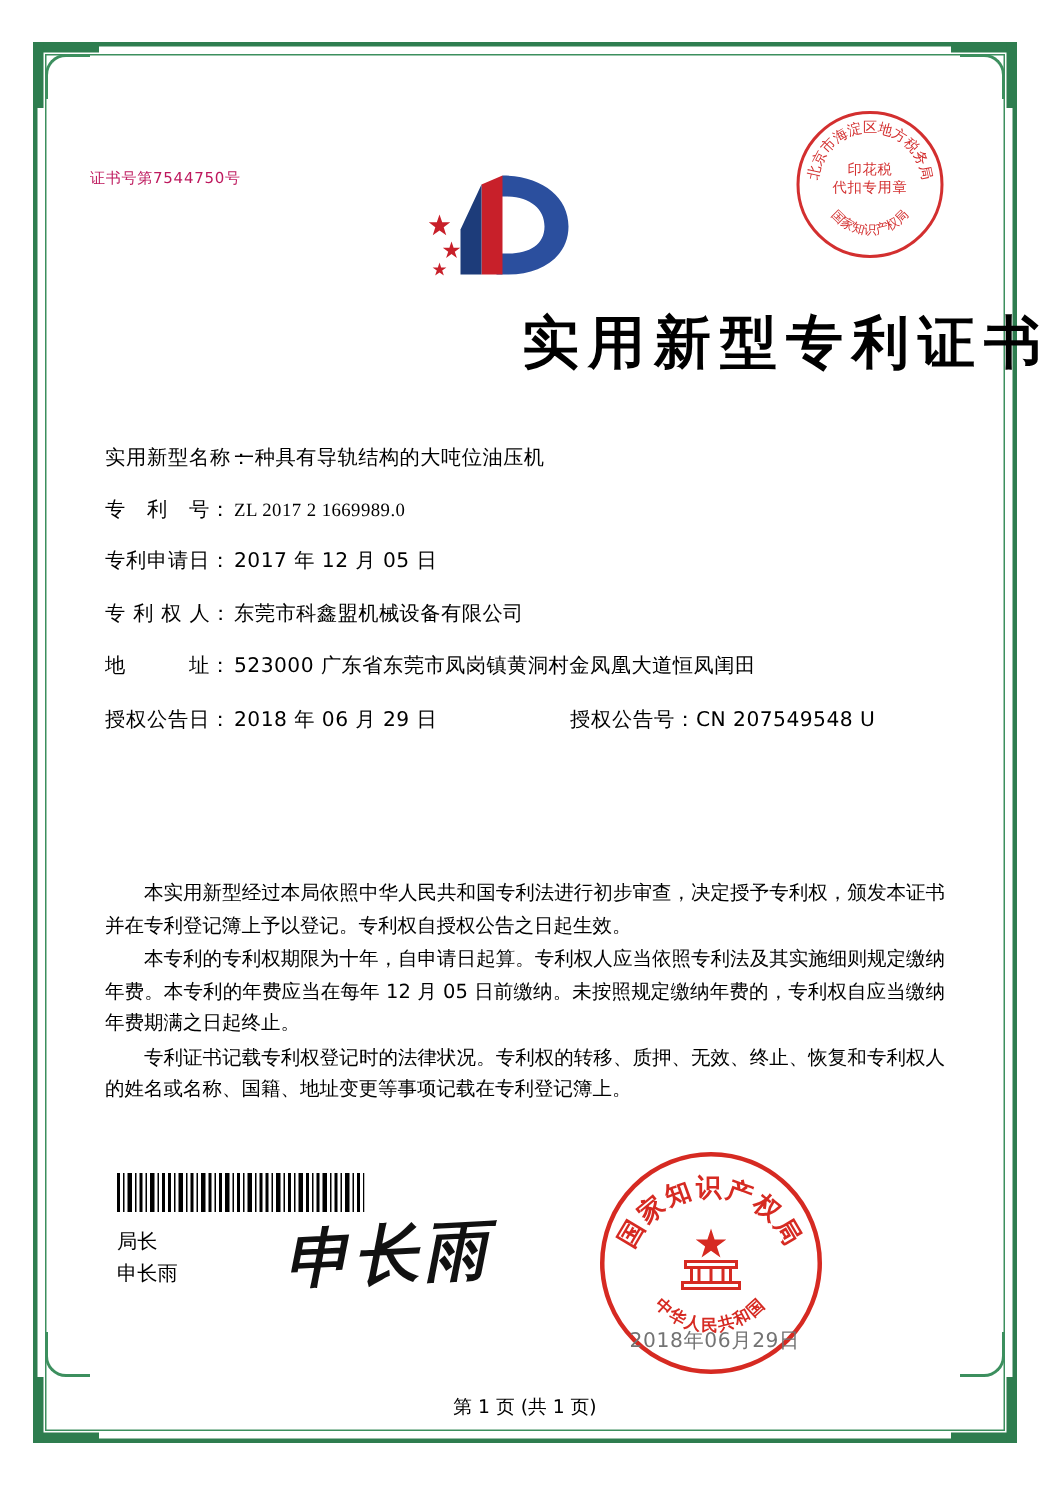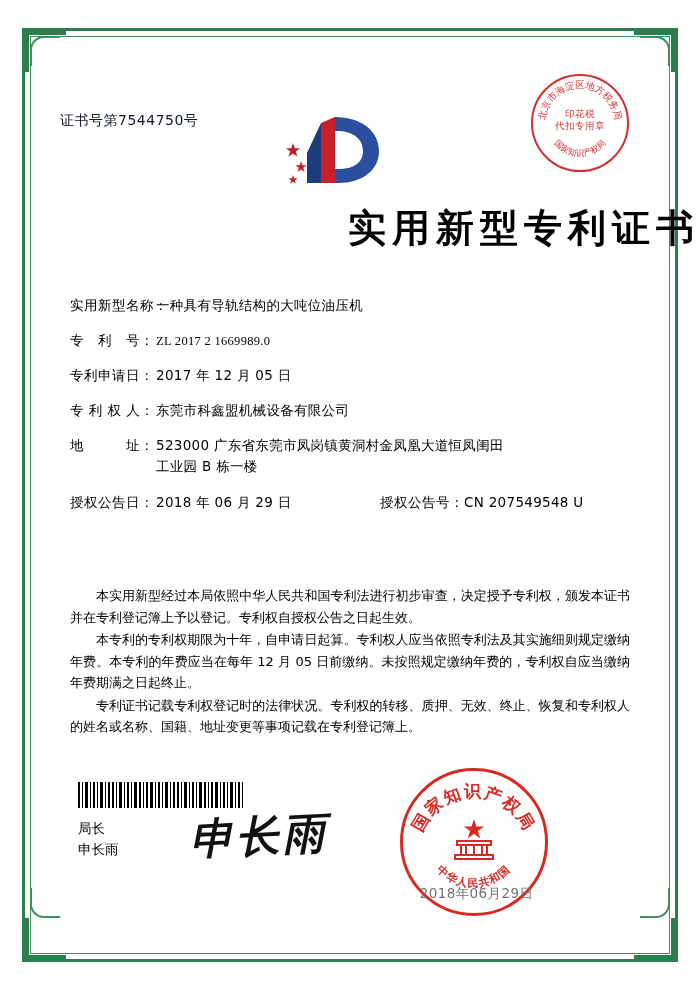--- a/index.html
+++ b/index.html
@@ -58,22 +58,22 @@
   .corner-arc.tl { left: 30px;  top: 36px;  border-right: none; border-bottom: none; border-top-left-radius: 14px; }
   .corner-arc.tr { left: 640px; top: 36px;  border-left: none;  border-bottom: none; border-top-right-radius: 14px; }
   .corner-arc.bl { left: 30px;  top: 888px; border-right: none; border-top: none;    border-bottom-left-radius: 14px; }
   .corner-arc.br { left: 640px; top: 888px; border-left: none;  border-top: none;    border-bottom-right-radius: 14px; }
 
   
   .cert-number {
     position: absolute;
     left: 60px;
     top: 112px;
-    font-size: 14px;
-    color: #0f172a;
+    font-size: 10px;
+    color: #be185d;
     letter-spacing: 0.5px;
     white-space: nowrap;
   }
 
   
   .logo {
     position: absolute;
     left: 283px;
     top: 113px;
     width: 104px;
@@ -324,21 +324,20 @@
     <div class="field-row">
       <span class="field-label">专利申请日：</span><span class="field-value">2017 年 12 月 05 日</span>
     </div>
 
     <div class="field-row">
       <span class="field-label">专 利 权 人：</span><span class="field-value">东莞市科鑫盟机械设备有限公司</span>
     </div>
 
     <div class="field-row addr">
       <span class="field-label">地　　　址：</span><span class="field-value">523000 广东省东莞市凤岗镇黄洞村金凤凰大道恒凤闺田</span>
-      <span class="addr-second field-value">工业园 B 栋一楼</span>
     </div>
 
     <div class="field-row row-two-col">
       <span class="field-label">授权公告日：</span><span class="field-value">2018 年 06 月 29 日</span>
       <span class="col2">
         <span class="field-label" style="width:auto">授权公告号：</span><span class="field-value">CN 207549548 U</span>
       </span>
     </div>
 
   </div>
@@ -430,14 +429,15 @@
           <line x1="27" y1="30" x2="27" y2="40"></line>
           <line x1="35" y1="30" x2="35" y2="40"></line>
           <rect x="8" y="40" width="38" height="4"></rect>
         </g>
         <polygon points="27,4 29.4,11.4 37.2,11.4 30.9,16 33.3,23.4 27,18.8 20.7,23.4 23.1,16 16.8,11.4 24.6,11.4" fill="#d62a22"></polygon>
       </svg>
     </div>
   </div>
   <div class="seal-date">2018年06月29日</div>
 
+  <div class="footer">第 1 页 (共 1 页)</div>
 
 </div>
 
 </body></html>

